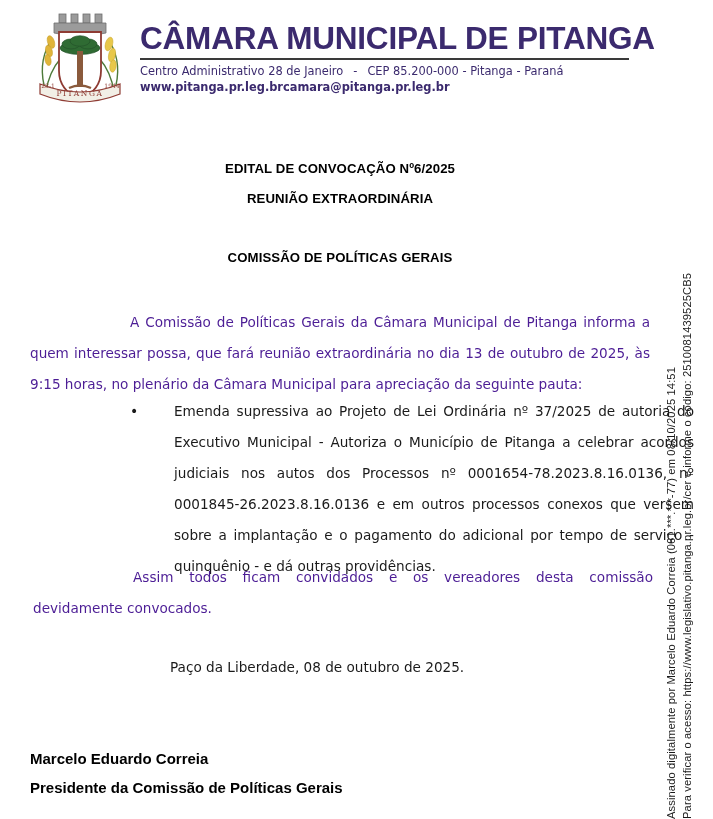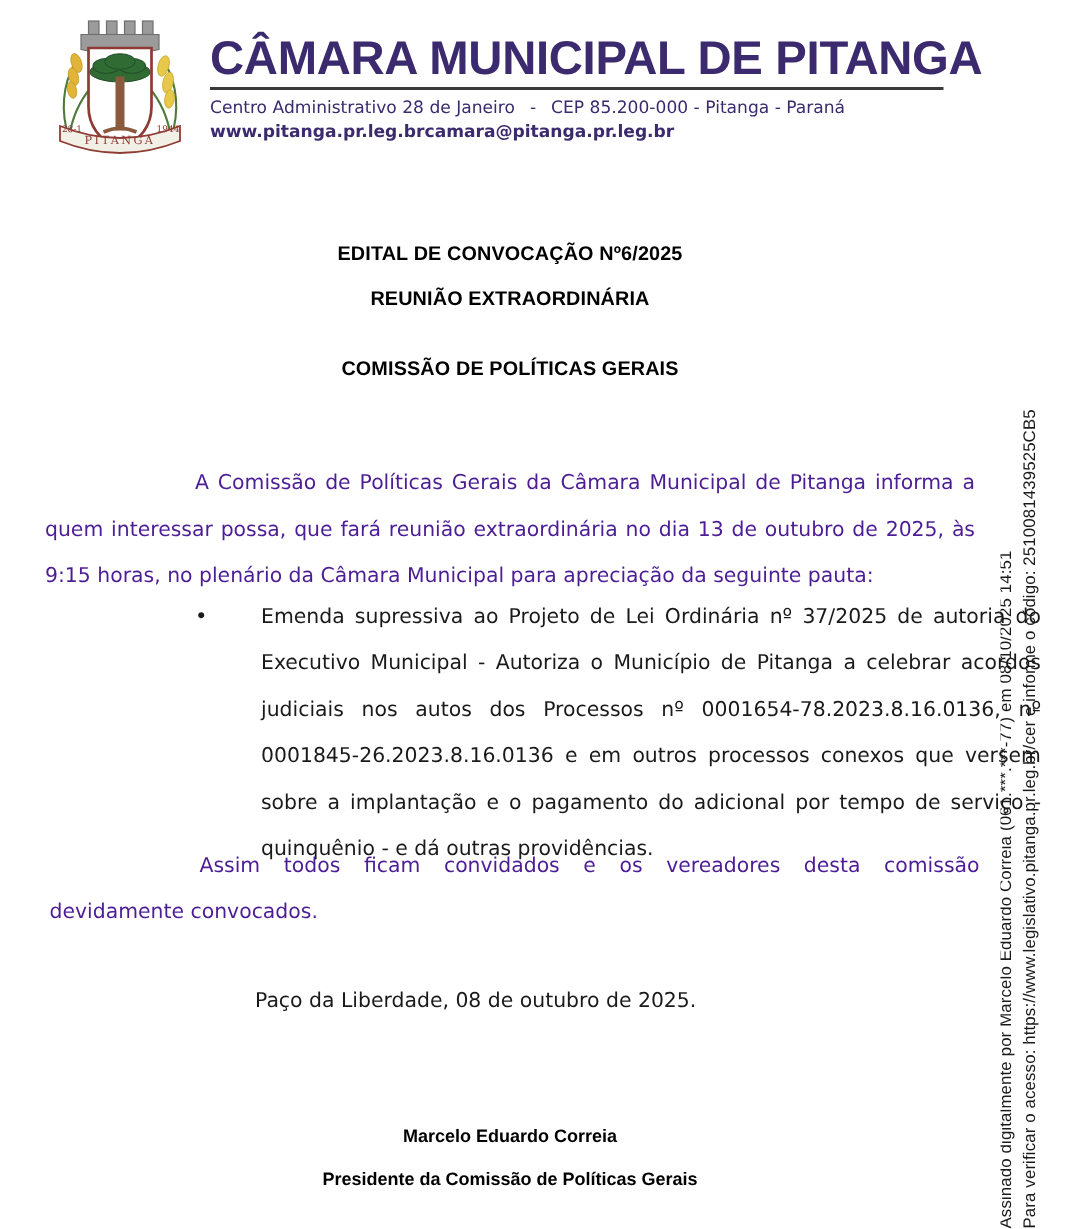--- a/index.html
+++ b/index.html
@@ -83,21 +83,21 @@
   .doc-title {
     text-align: center;
     font-family: "Liberation Sans", sans-serif;
     font-weight: bold;
     font-size: 13.2px;
     letter-spacing: 0.1px;
     color: #000;
   }
   #title-edital { position: absolute; left: 0; top: 161px; width: 620px; }
   #title-reuniao { position: absolute; left: 0; top: 191px; width: 620px; }
-  #title-comissao { position: absolute; left: 0; top: 238px; width: 620px; }
+  #title-comissao { position: absolute; left: 0; top: 250px; width: 620px; }
 
   .para {
     position: absolute;
     width: 620px;
     font-size: 13.6px;
     line-height: 31px;
     text-align: justify;
     text-justify: inter-word;
     color: #4c1d95;
   }
@@ -140,24 +140,23 @@
     width: 620px;
     font-size: 13.6px;
     color: #1a1a1a;
     padding-left: 140px;
     box-sizing: border-box;
   }
 
   .sig-line {
     position: absolute;
     width: 620px;
-    text-align: center;
-    font-family: "Liberation Sans", sans-serif;
-    font-weight: bold;
-    font-size: 12px;
+    font-family: "Liberation Sans", sans-serif;
+    font-weight: bold;
+    font-size: 15px;
     color: #000;
   }
   #sig-name  { left: 0; top: 750px; }
   #sig-role  { left: 0; top: 779px; }
 
   
   #signature-stamp {
     position: absolute;
     right: 0px;
     top: 0px;

